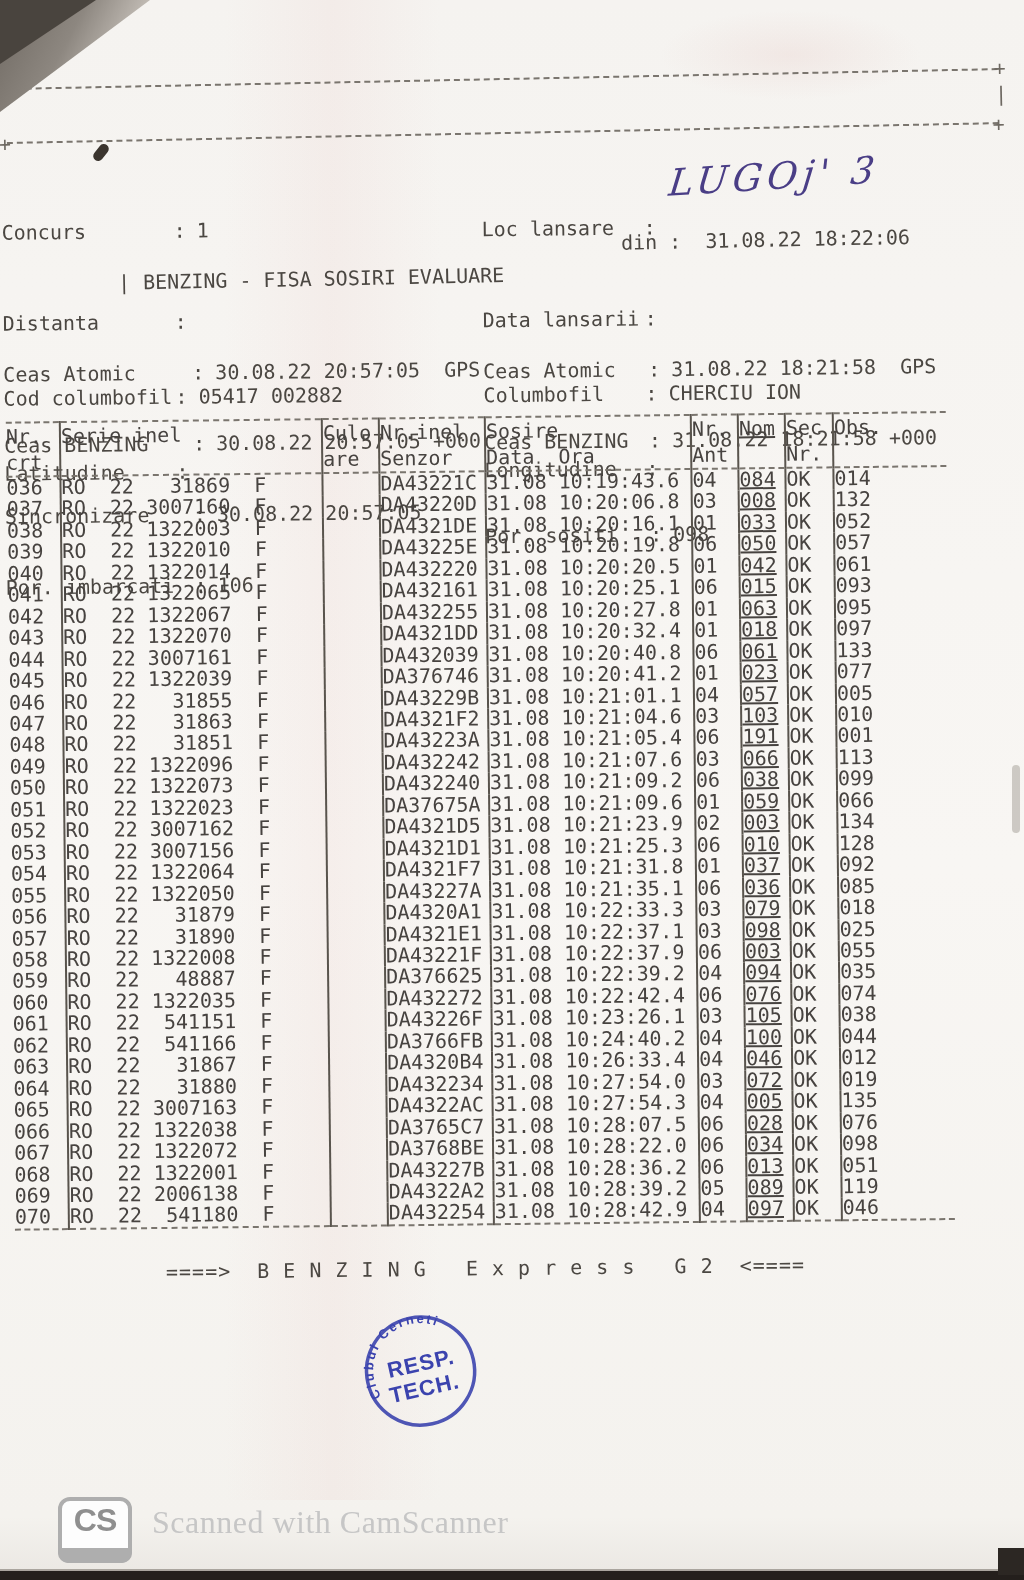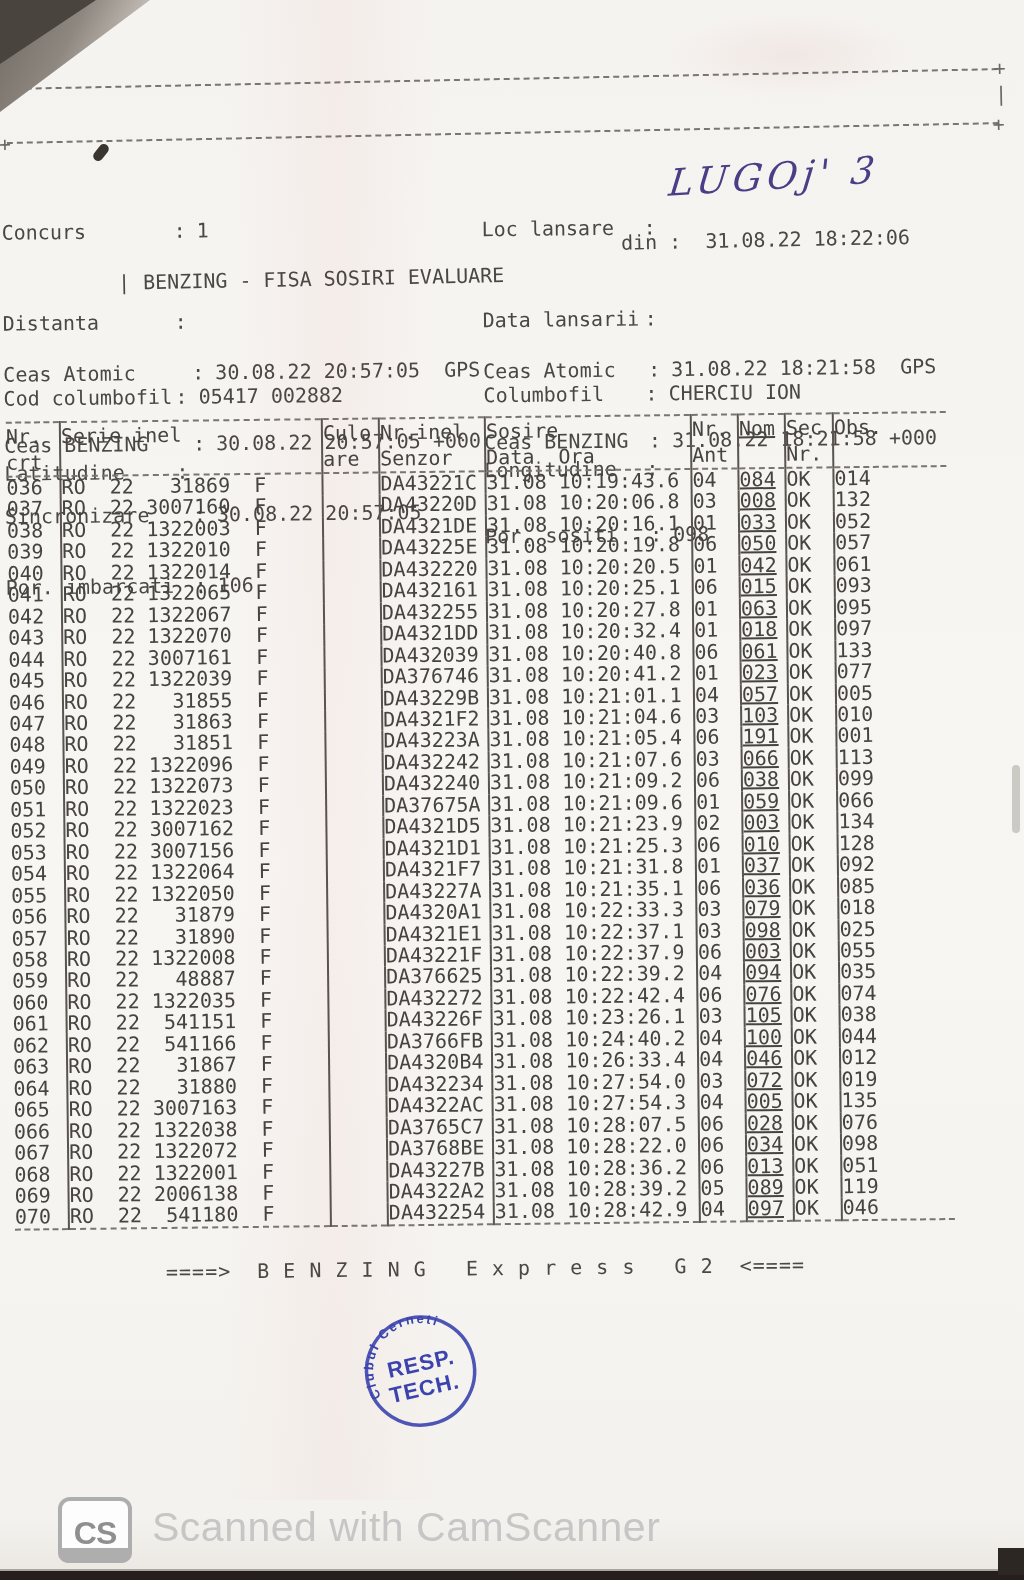--- a/index.html
+++ b/index.html
@@ -98,31 +98,31 @@
   
   .stamp{position:absolute;left:352px;top:1308px;transform:rotate(-12deg);opacity:.92;}
   .stamp text{font-family:"Liberation Sans", sans-serif;}
 
   
   .cs-badge{
     position:absolute;left:58px;top:1497px;width:66px;height:58px;
     border:4px solid #aeaeae;border-radius:12px;background:#fdfdfd;
   }
   .cs-badge .cs-txt{
-    display:block;text-align:center;margin-top:14px;
+    display:block;text-align:center;margin-top:1px;
     font-family:"Liberation Sans", sans-serif;font-weight:bold;font-size:32px;color:#8f8f8f;
     letter-spacing:-1px;
   }
   .cs-badge .cs-tab{
     position:absolute;left:-4px;right:-4px;bottom:-4px;height:15px;
     background:#aeaeae;border-radius:0 0 10px 10px;
   }
   .cs-text{
     position:absolute;left:152px;top:1504px;
-    font-family:Liberation Sans, sans-serif;font-size:41px;color:#c6c6c6;
+    font-family:Liberation Serif, serif;font-size:32px;color:#c6c6c6;
     letter-spacing:0.5px;
   }
 
   
   .art-tl-1{
     position:absolute;left:0;top:0;width:160px;height:118px;
     background:linear-gradient(118deg,#6e6861 0%,#8d8780 40%,#c2bcb5 68%,rgba(230,225,219,0) 86%);
     clip-path:polygon(0 0,150px 0,0 112px);
   }
   .art-tl-2{

